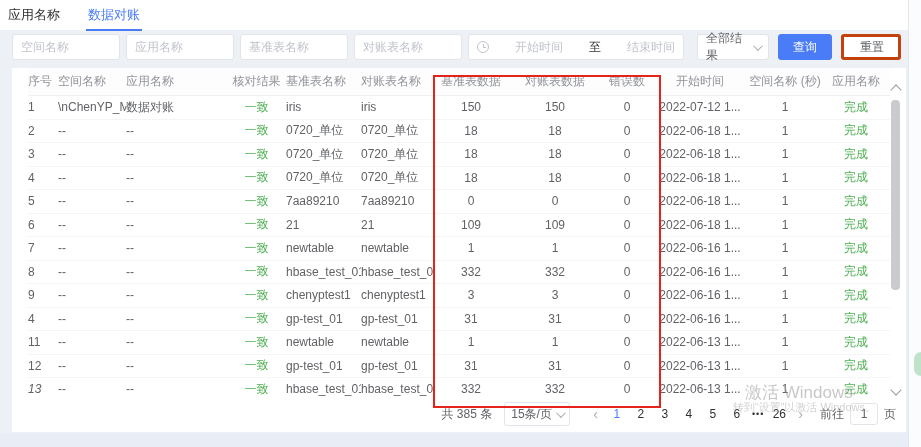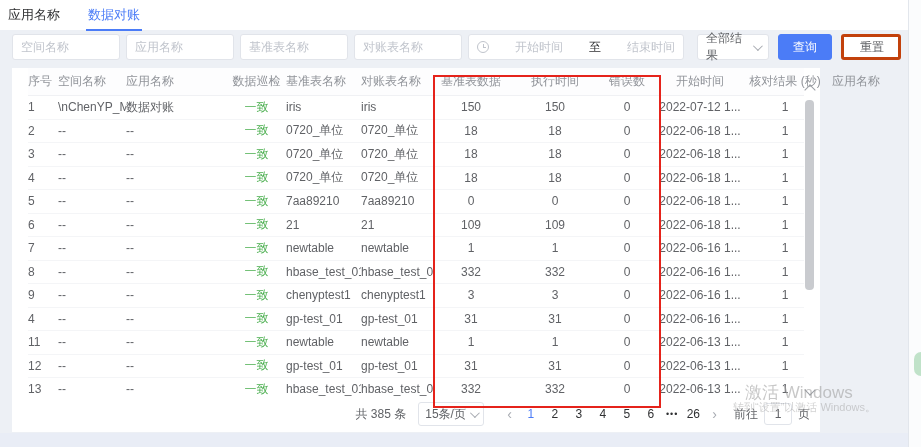--- a/index.html
+++ b/index.html
@@ -26,21 +26,21 @@
   .clock:after { content:""; position:absolute; left:5px; top:2px; width:1px; height:4px; background:#c0c4cc; }
   .clock:before { content:""; position:absolute; left:5px; top:5px; width:3px; height:1px; background:#c0c4cc; }
   .f-select { width:72px; margin-right:9px; color:#606266; justify-content:center; }
   .chev { width:7px; height:7px; border-right:1px solid #a8abb2; border-bottom:1px solid #a8abb2;
           transform:rotate(45deg) translateY(-2px); flex:none; }
   .btn { height:26px; border-radius:3px; padding:0 14px; font-size:12px; display:flex;
          align-items:center; cursor:pointer; }
   .btn-primary { background:#4b7cf7; color:#fff; border:1px solid #4b7cf7; margin-right:9px; }
   .btn-plain { background:#fff; color:#606266; border:3px solid #c2410c;padding-left:16px; }
   
-  .card { position:absolute; left:12px; top:68px; width:808px; height:364px; background:#fff; }
+  .card { position:absolute; left:12px; top:68px; width:894px; height:364px; background:#fff; }
   .tbl { position:relative; padding:0 16px; }
   .tr { display:flex; align-items:center; }
   .thead { height:28px; color:#909399; background:#fdfdfe; border-bottom:1px solid #f0f1f4; }
   .tbody { height:300px; overflow:hidden; }
   .tbody .tr { height:23.5px; border-bottom:1px solid #f4f5f7; }
   .td { flex:none; padding-right:4px; white-space:nowrap; overflow:hidden; }
   .td.center { text-align:center; }
   .td .green { color:#4caf50; }
   
   .vscroll { position:absolute; right:5px; top:36px; width:10px; height:364px; }
@@ -102,28 +102,28 @@
   <div class="btn btn-primary">查询</div>
   <div class="btn btn-plain">重置</div>
 </div>
 
 <div class="card">
   <div class="tbl">
     <div class="tr thead" id="thead">
         <div class="td" style="width: 30px;">序号</div>
         <div class="td" style="width: 68px;">空间名称</div>
         <div class="td" style="width: 105px;">应用名称</div>
-        <div class="td center" style="width: 55px;">数据巡检</div>
+        <div class="td center" style="width: 55px;">核对结果</div>
         <div class="td" style="width: 75px;">基准表名称</div>
         <div class="td" style="width: 72px;">对账表名称</div>
         <div class="td center" style="width: 80px;">基准表数据</div>
-        <div class="td center" style="width: 88px;">执行时间</div>
+        <div class="td center" style="width: 88px;">对账表数据</div>
         <div class="td center" style="width: 56px;">错误数</div>
         <div class="td center" style="width: 90px;">开始时间</div>
-        <div class="td center" style="width: 80px;">核对结果 (秒)</div>
+        <div class="td center" style="width: 80px;">空间名称 (秒)</div>
         <div class="td center" style="width: 62px;">应用名称</div>
       </div>
     <div class="tbody" id="tbody">
         <div class="tr">
           <div class="td" style="width: 30px;"><span>1</span></div>
           <div class="td" style="width: 68px;"><span>\nChenYP_Ma...</span></div>
           <div class="td" style="width: 105px;"><span>数据对账</span></div>
           <div class="td center" style="width: 55px;"><span class="green">一致</span></div>
           <div class="td" style="width: 75px;"><span>iris</span></div>
           <div class="td" style="width: 72px;"><span>iris</span></div>
@@ -282,21 +282,21 @@
           <div class="td" style="width: 75px;"><span>gp-test_01</span></div>
           <div class="td" style="width: 72px;"><span>gp-test_01</span></div>
           <div class="td center" style="width: 80px;"><span>31</span></div>
           <div class="td center" style="width: 88px;"><span>31</span></div>
           <div class="td center" style="width: 56px;"><span>0</span></div>
           <div class="td center" style="width: 90px;"><span>2022-06-13 1...</span></div>
           <div class="td center" style="width: 80px;"><span>1</span></div>
           <div class="td center" style="width: 62px;"><span class="green">完成</span></div>
         </div>
         <div class="tr">
-          <div class="td" style="width: 30px;"><span>13</span></div>
+          <div class="td" style="width: 30px; font-style: italic;"><span>13</span></div>
           <div class="td" style="width: 68px;"><span>--</span></div>
           <div class="td" style="width: 105px;"><span>--</span></div>
           <div class="td center" style="width: 55px;"><span class="green">一致</span></div>
           <div class="td" style="width: 75px;"><span>hbase_test_01</span></div>
           <div class="td" style="width: 72px;"><span>hbase_test_01</span></div>
           <div class="td center" style="width: 80px;"><span>332</span></div>
           <div class="td center" style="width: 88px;"><span>332</span></div>
           <div class="td center" style="width: 56px;"><span>0</span></div>
           <div class="td center" style="width: 90px;"><span>2022-06-13 1...</span></div>
           <div class="td center" style="width: 80px;"><span>1</span></div>

